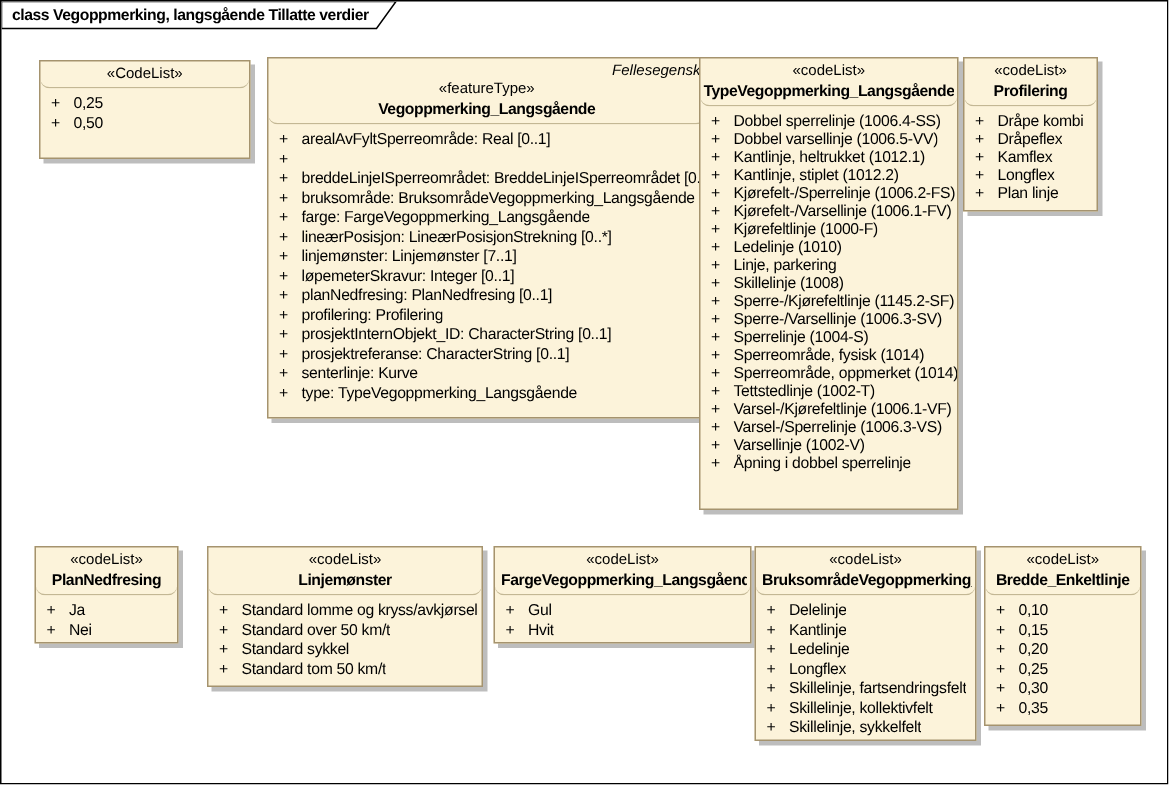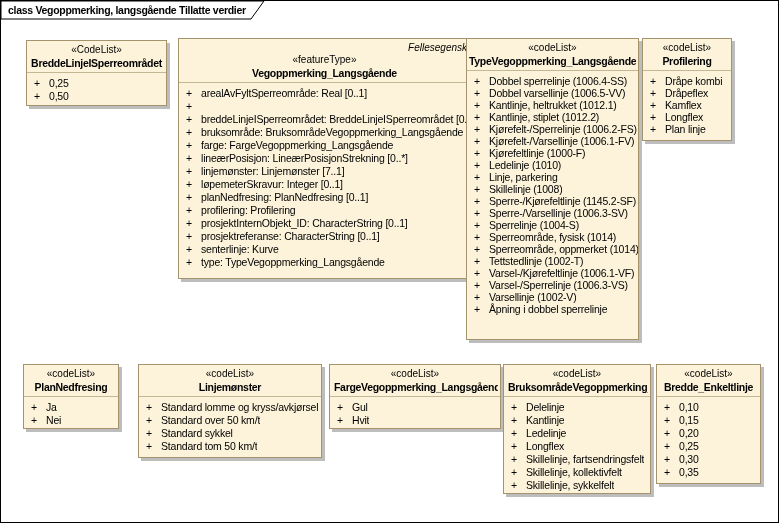--- a/index.html
+++ b/index.html
@@ -5,21 +5,21 @@
   * { margin:0; padding:0; box-sizing:border-box; }
   html,body { width:779px; height:523px; background:#ffffff; font-family:"Liberation Sans", sans-serif; }
   #canvas { position:relative; width:779px; height:523px; background:#ffffff; border:1px solid #000000; overflow:hidden; }
 
   
   .frame-tab { position:absolute; left:0; top:0; width:264px; height:18px; }
   .frame-tab-label { position:absolute; left:7px; top:3px; font-size:10.5px; font-weight:bold; letter-spacing:-0.3px; white-space:nowrap; color:#000; }
 
   
   .uml-box { position:absolute; background:#fcf3da; border:1px solid #a5936e; box-shadow:3px 3px 0 #bdbdbd; overflow:hidden; }
-  .box-header { text-align:center; padding:3px 2px 2px 2px; border-bottom:1px solid #c3b794; }
+  .box-header { text-align:center; padding:3px 2px 2px 2px; border-bottom:1px solid #c3b794;border-radius:6px; }
   .pkg-ref { font-size:10px; font-style:italic; text-align:right; padding:0 1px 1px 0; white-space:nowrap; overflow:hidden; color:#000; }
   .stereotype { font-size:10px; line-height:12px; color:#000; white-space:nowrap; overflow:hidden; }
   .box-name { font-size:10.5px; line-height:14px; font-weight:bold; letter-spacing:-0.3px; color:#000; white-space:nowrap; overflow:hidden; }
   .clip-left .box-name { text-align:center; padding-left:2px; }
   .box-body { padding-top:4px; }
   .row { display:flex; font-size:10.5px; line-height:13px; letter-spacing:-0.2px; white-space:nowrap; color:#000; }
   .tight .row { line-height:12px; }
   .vis { flex:0 0 15px; margin-left:7px; }
   .txt { overflow:hidden; }
 </style>
@@ -31,21 +31,20 @@
   <div class="frame-tab">
     <svg width="264" height="19">
       <polygon points="0,0 263,0 250,18 0,18" fill="#ffffff" stroke="#000000" stroke-width="1"></polygon>
     </svg>
     <div class="frame-tab-label">class Vegoppmerking, langsgående Tillatte verdier</div>
   </div>
 
   <div class="uml-box" style="left:25px; top:39px; width:141px; height:66px;">
     <div class="box-header">
       <div class="stereotype">«CodeList»</div>
-      <div class="box-name">BreddeLinjeISperreområdet</div>
     </div>
     <div class="box-body">
 
         <div class="row">
           <span class="vis">+</span>
           <span class="txt">0,25</span>
         </div>
 
         <div class="row">
           <span class="vis">+</span>

